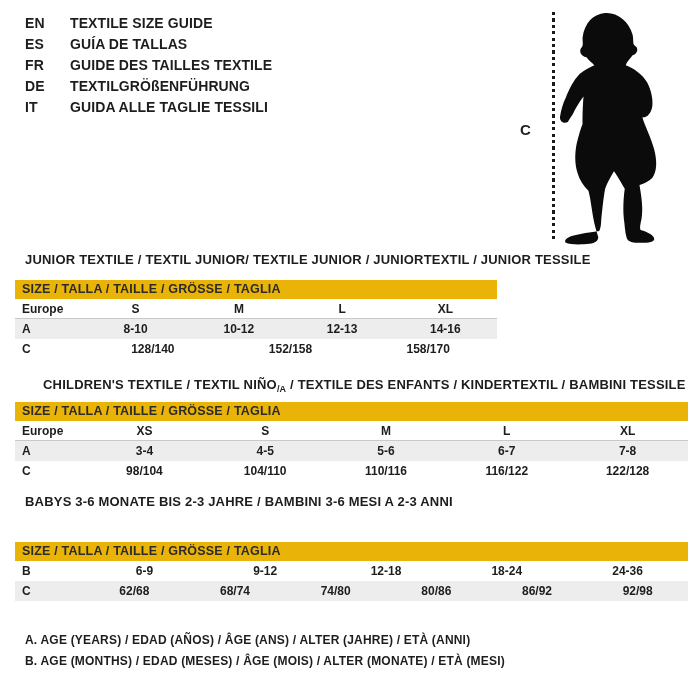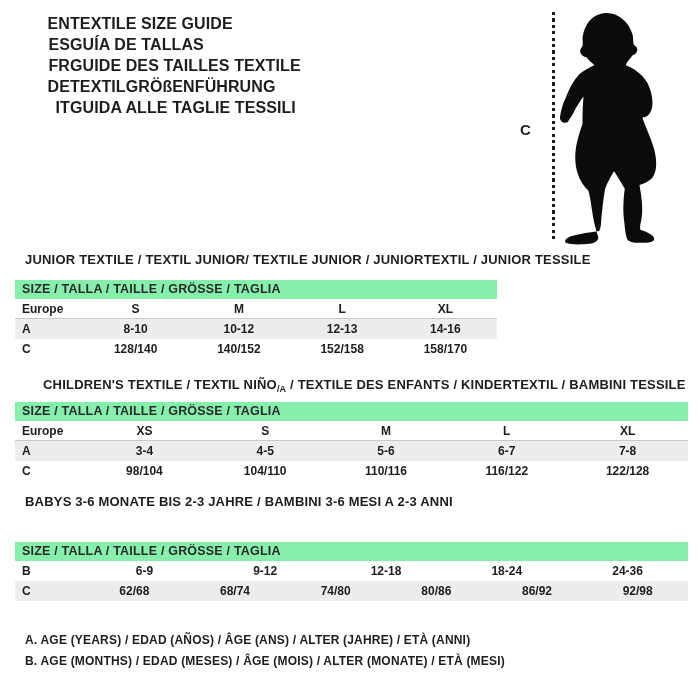--- a/index.html
+++ b/index.html
@@ -5,32 +5,32 @@
   html,body{margin:0;padding:0;}
   body{
     width:700px;height:700px;position:relative;overflow:hidden;
     background:#ffffff;color:#1d1d1d;
     font-family:"Liberation Sans", sans-serif;
     -webkit-font-smoothing:antialiased;
   }
   .abs{position:absolute;}
   
   .lang-block{left:25px;top:13px;}
-  .lang-row{display:flex;height:21px;line-height:21px;font-weight:700;font-size:16px;letter-spacing:.1px;text-align:right;}
+  .lang-row{display:flex;height:21px;line-height:21px;font-weight:700;font-size:14px;letter-spacing:.1px;}
   .lang-code{width:45px;flex:none;}
   
   .dotline{left:552px;top:12px;width:3px;height:230px;
     background:repeating-linear-gradient(to bottom,#1a1a1a 0 3.2px,transparent 3.2px 6.4px);}
   .c-label{left:520px;top:121px;font-weight:700;font-size:15px;}
   .silhouette{left:558px;top:8px;}
   
   .sec-title{font-weight:700;font-size:13px;letter-spacing:.2px;line-height:20px;white-space:nowrap;}
   .sub-a{font-size:9px;vertical-align:-3px;font-weight:700;}
   
-  .size-bar{height:19px;line-height:19px;background:#86efac;color:#2b2b2b;
+  .size-bar{height:19px;line-height:19px;background:#eab308;color:#2b2b2b;
     font-weight:700;font-size:12.5px;padding-left:7px;letter-spacing:.2px;}
   .trow{display:flex;height:20px;line-height:20px;font-weight:700;font-size:12px;box-sizing:border-box;}
   .trow.hdr{border-bottom:1px solid #c9c9c9;}
   .trow.shaded{background:#ededed;}
   .rlabel{width:62px;padding-left:7px;flex:none;}
   .cell{flex:1;text-align:center;}
   .t1{width:482px;}
   .t-wide{width:673px;}
   
   .footnotes{left:25px;top:630px;}
@@ -124,21 +124,20 @@
   <div class="trow shaded">
     <div class="rlabel">A</div>
     <div class="cell">8-10</div>
     <div class="cell">10-12</div>
     <div class="cell">12-13</div>
     <div class="cell">14-16</div>
   </div>
   <div class="trow">
     <div class="rlabel">C</div>
     <div class="cell">128/140</div>
-    <div class="cell">140/152</div>
     <div class="cell">152/158</div>
     <div class="cell">158/170</div>
   </div>
 </div>
 
 <div class="abs sec-title" style="left:43px;top:375px;">
   <span>CHILDREN'S TEXTILE / TEXTIL NIÑO</span><span class="sub-a">/A</span><span> / TEXTILE DES ENFANTS / KINDERTEXTIL / BAMBINI TESSILE</span>
 </div>
 
 <div class="abs t-wide" style="left:15px;top:402px;">

